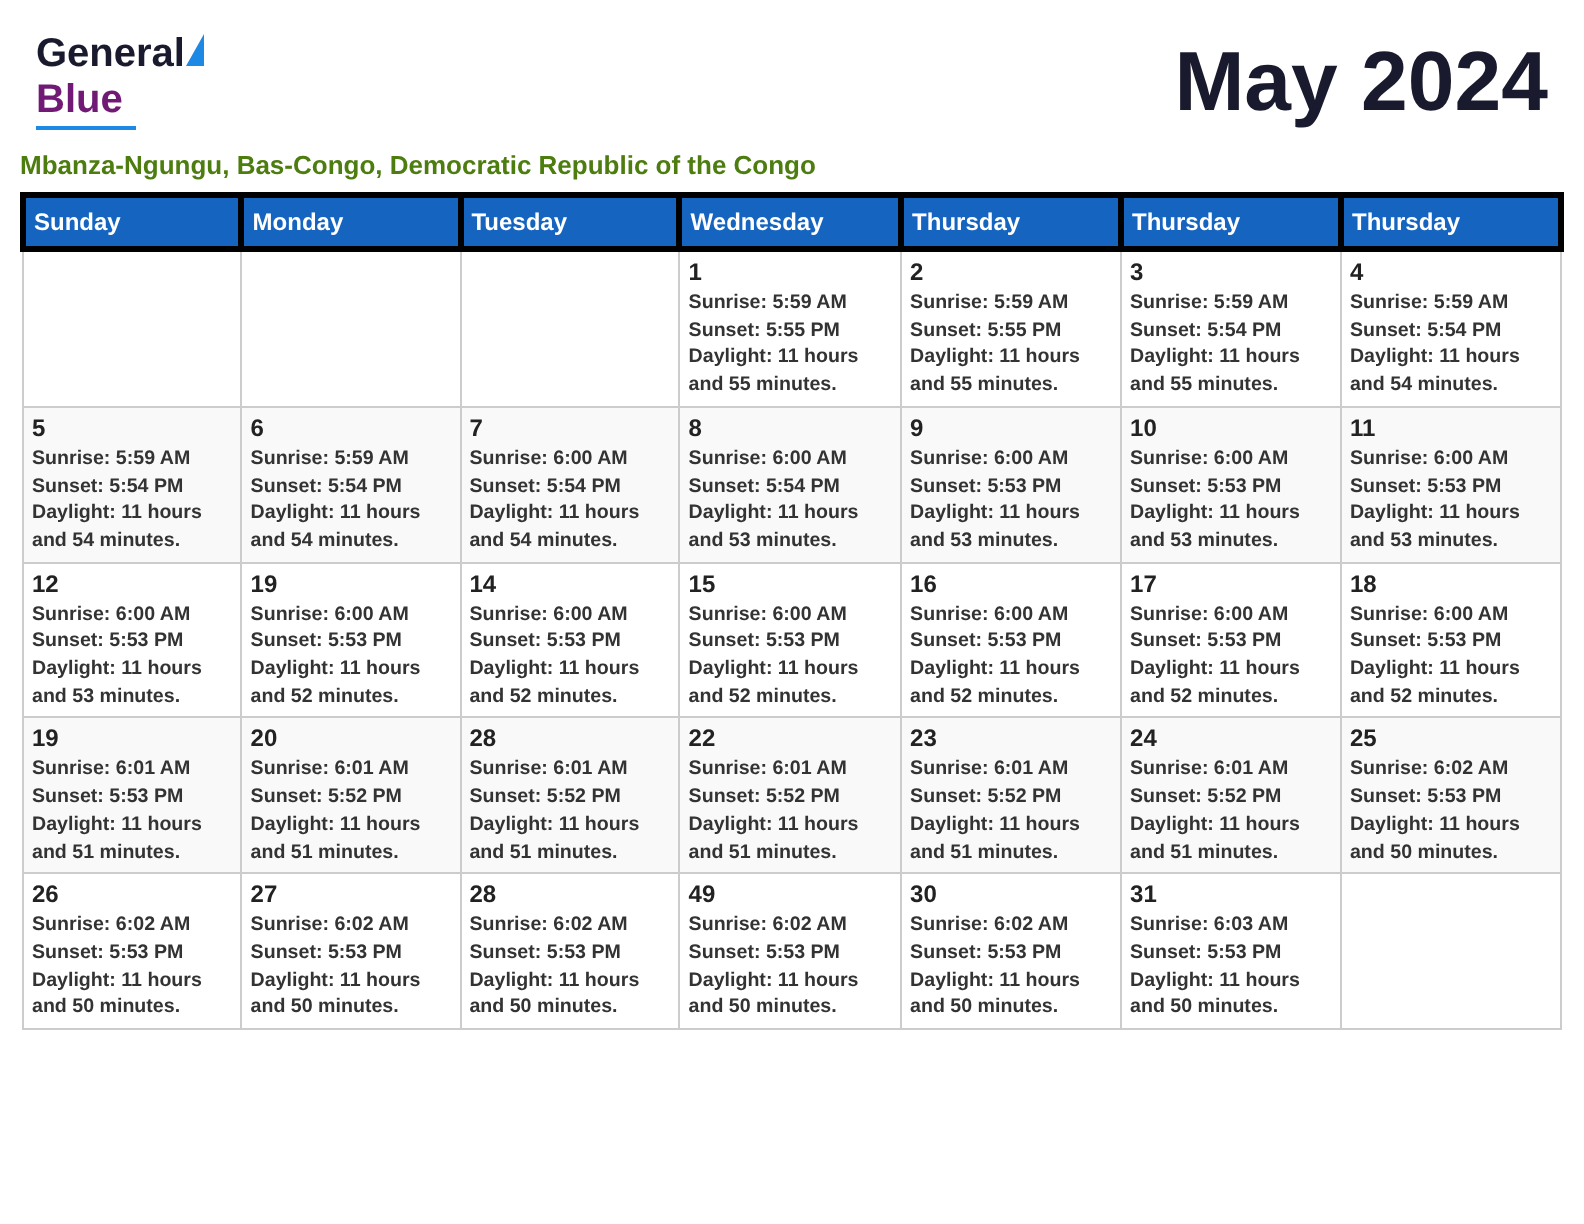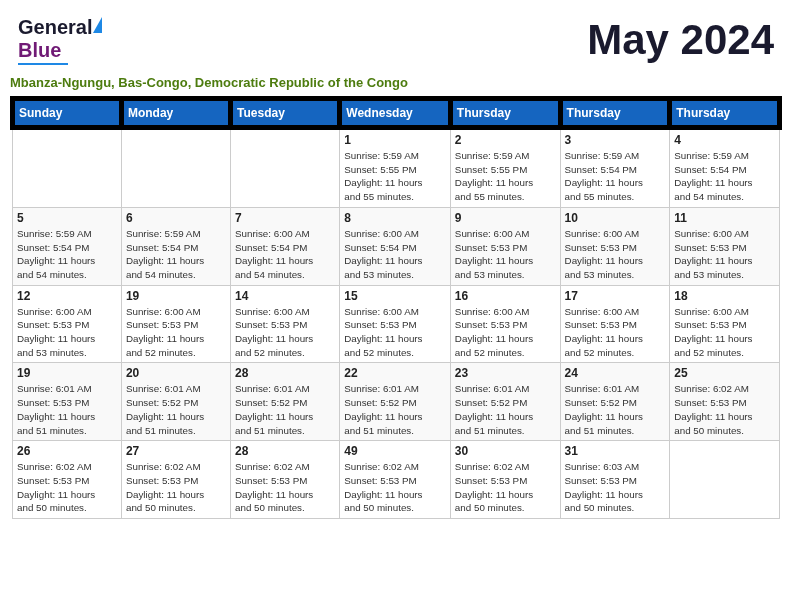--- a/index.html
+++ b/index.html
@@ -5,21 +5,21 @@
     * { margin: 0; padding: 0; box-sizing: border-box; }
     body {
       font-family: Arial, sans-serif;
       background: #fff;
       width: 792px;
       min-height: 612px;
       padding: 10px;
     }
     .header {
       display: flex;
-      align-items: flex-start;
+      align-items: flex-end;
       justify-content: space-between;
       margin-bottom: 4px;
       padding: 6px 8px;
     }
     .logo {
       display: flex;
       flex-direction: column;
       align-items: flex-start;
     }
     .month-title {
@@ -38,21 +38,21 @@
       width: 100%;
       border-collapse: collapse;
       font-size: 10.5px;
     }
     .calendar th {
       background-color: #1565c0;
       color: #fff;
       padding: 5px 4px;
       text-align: left;
       font-size: 12px;
-      border: 5px solid #000000;
+      border: 3px solid #000000;
     }
     .calendar td {
       border: 1px solid #ccc;
       vertical-align: top;
       padding: 3px 4px;
       width: 113px;
       min-height: 70px;
       background: #fff;
     }
     .calendar tr:nth-child(even) td {
@@ -62,20 +62,21 @@
       font-size: 12px;
       font-weight: bold;
       color: #222;
       display: block;
       margin-bottom: 2px;
     }
     .day-info {
       font-size: 9.8px;
       color: #333;
       line-height: 1.4;
+      font-weight: bold;
     }
     .empty-cell {
       background: #fff !important;
     }
     .logo-row {
       display: flex;
       align-items: center;
     }
     .logo-text-general {
       color: #1a1a2e;

